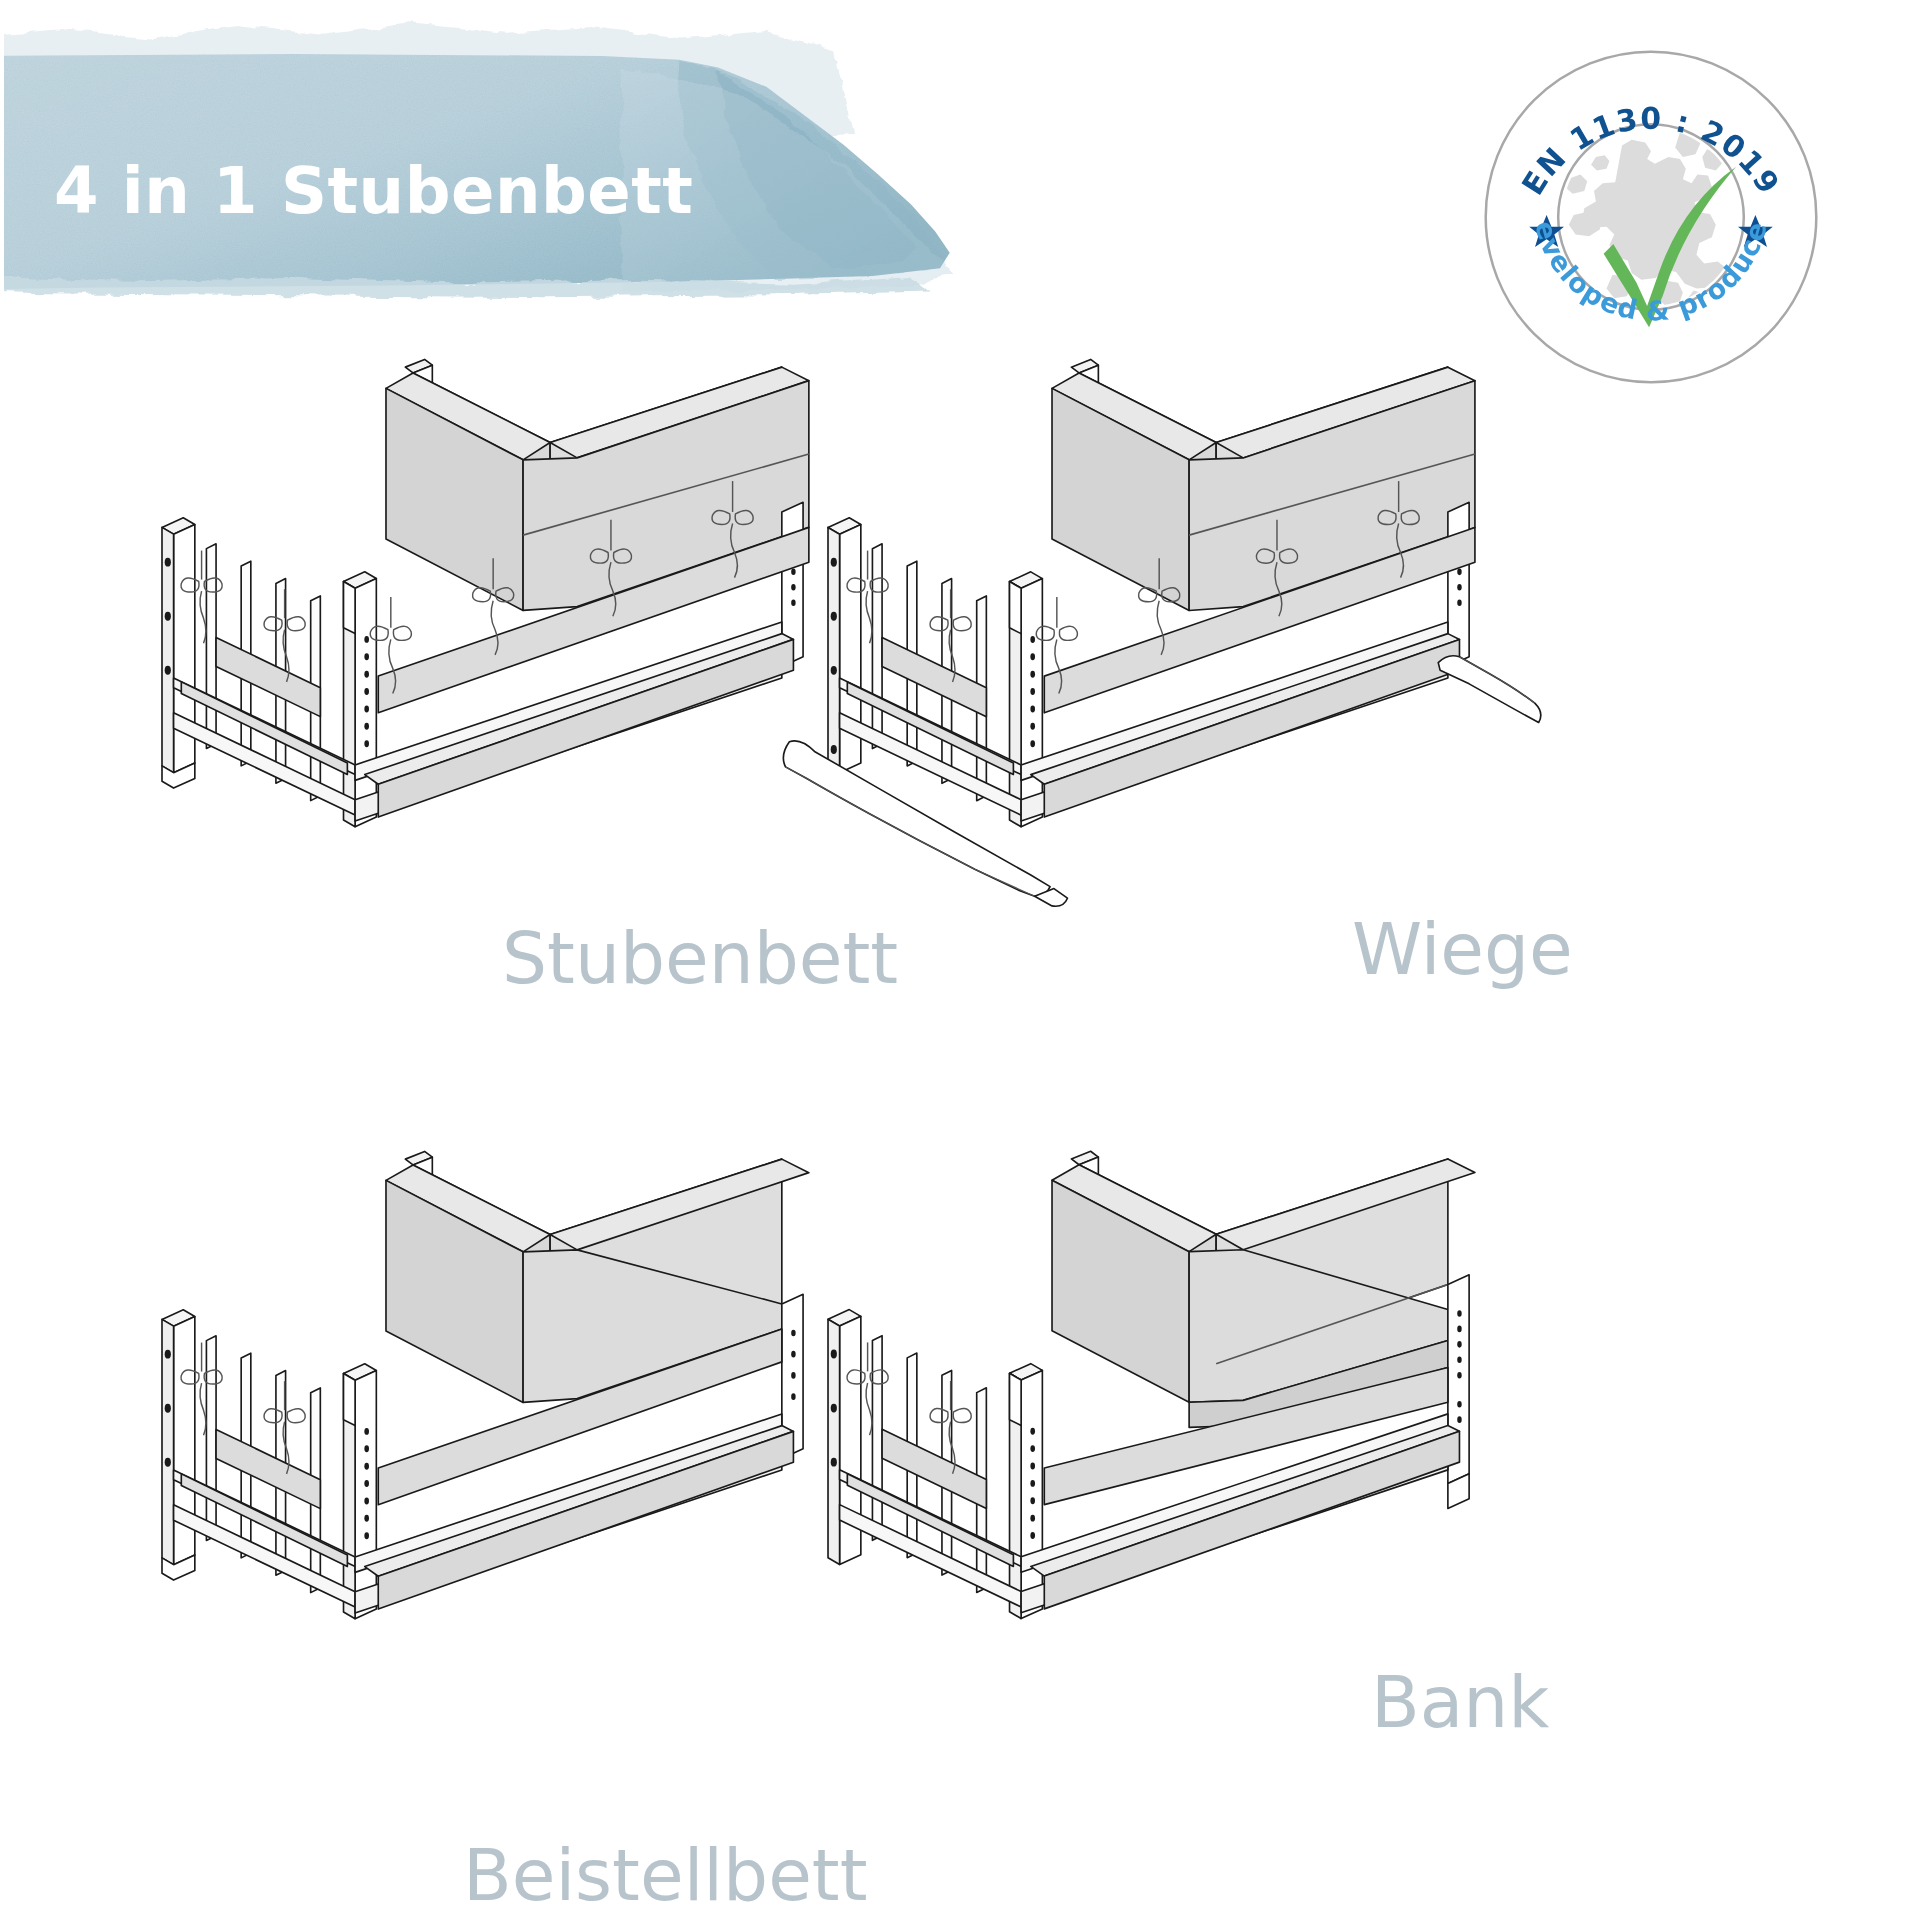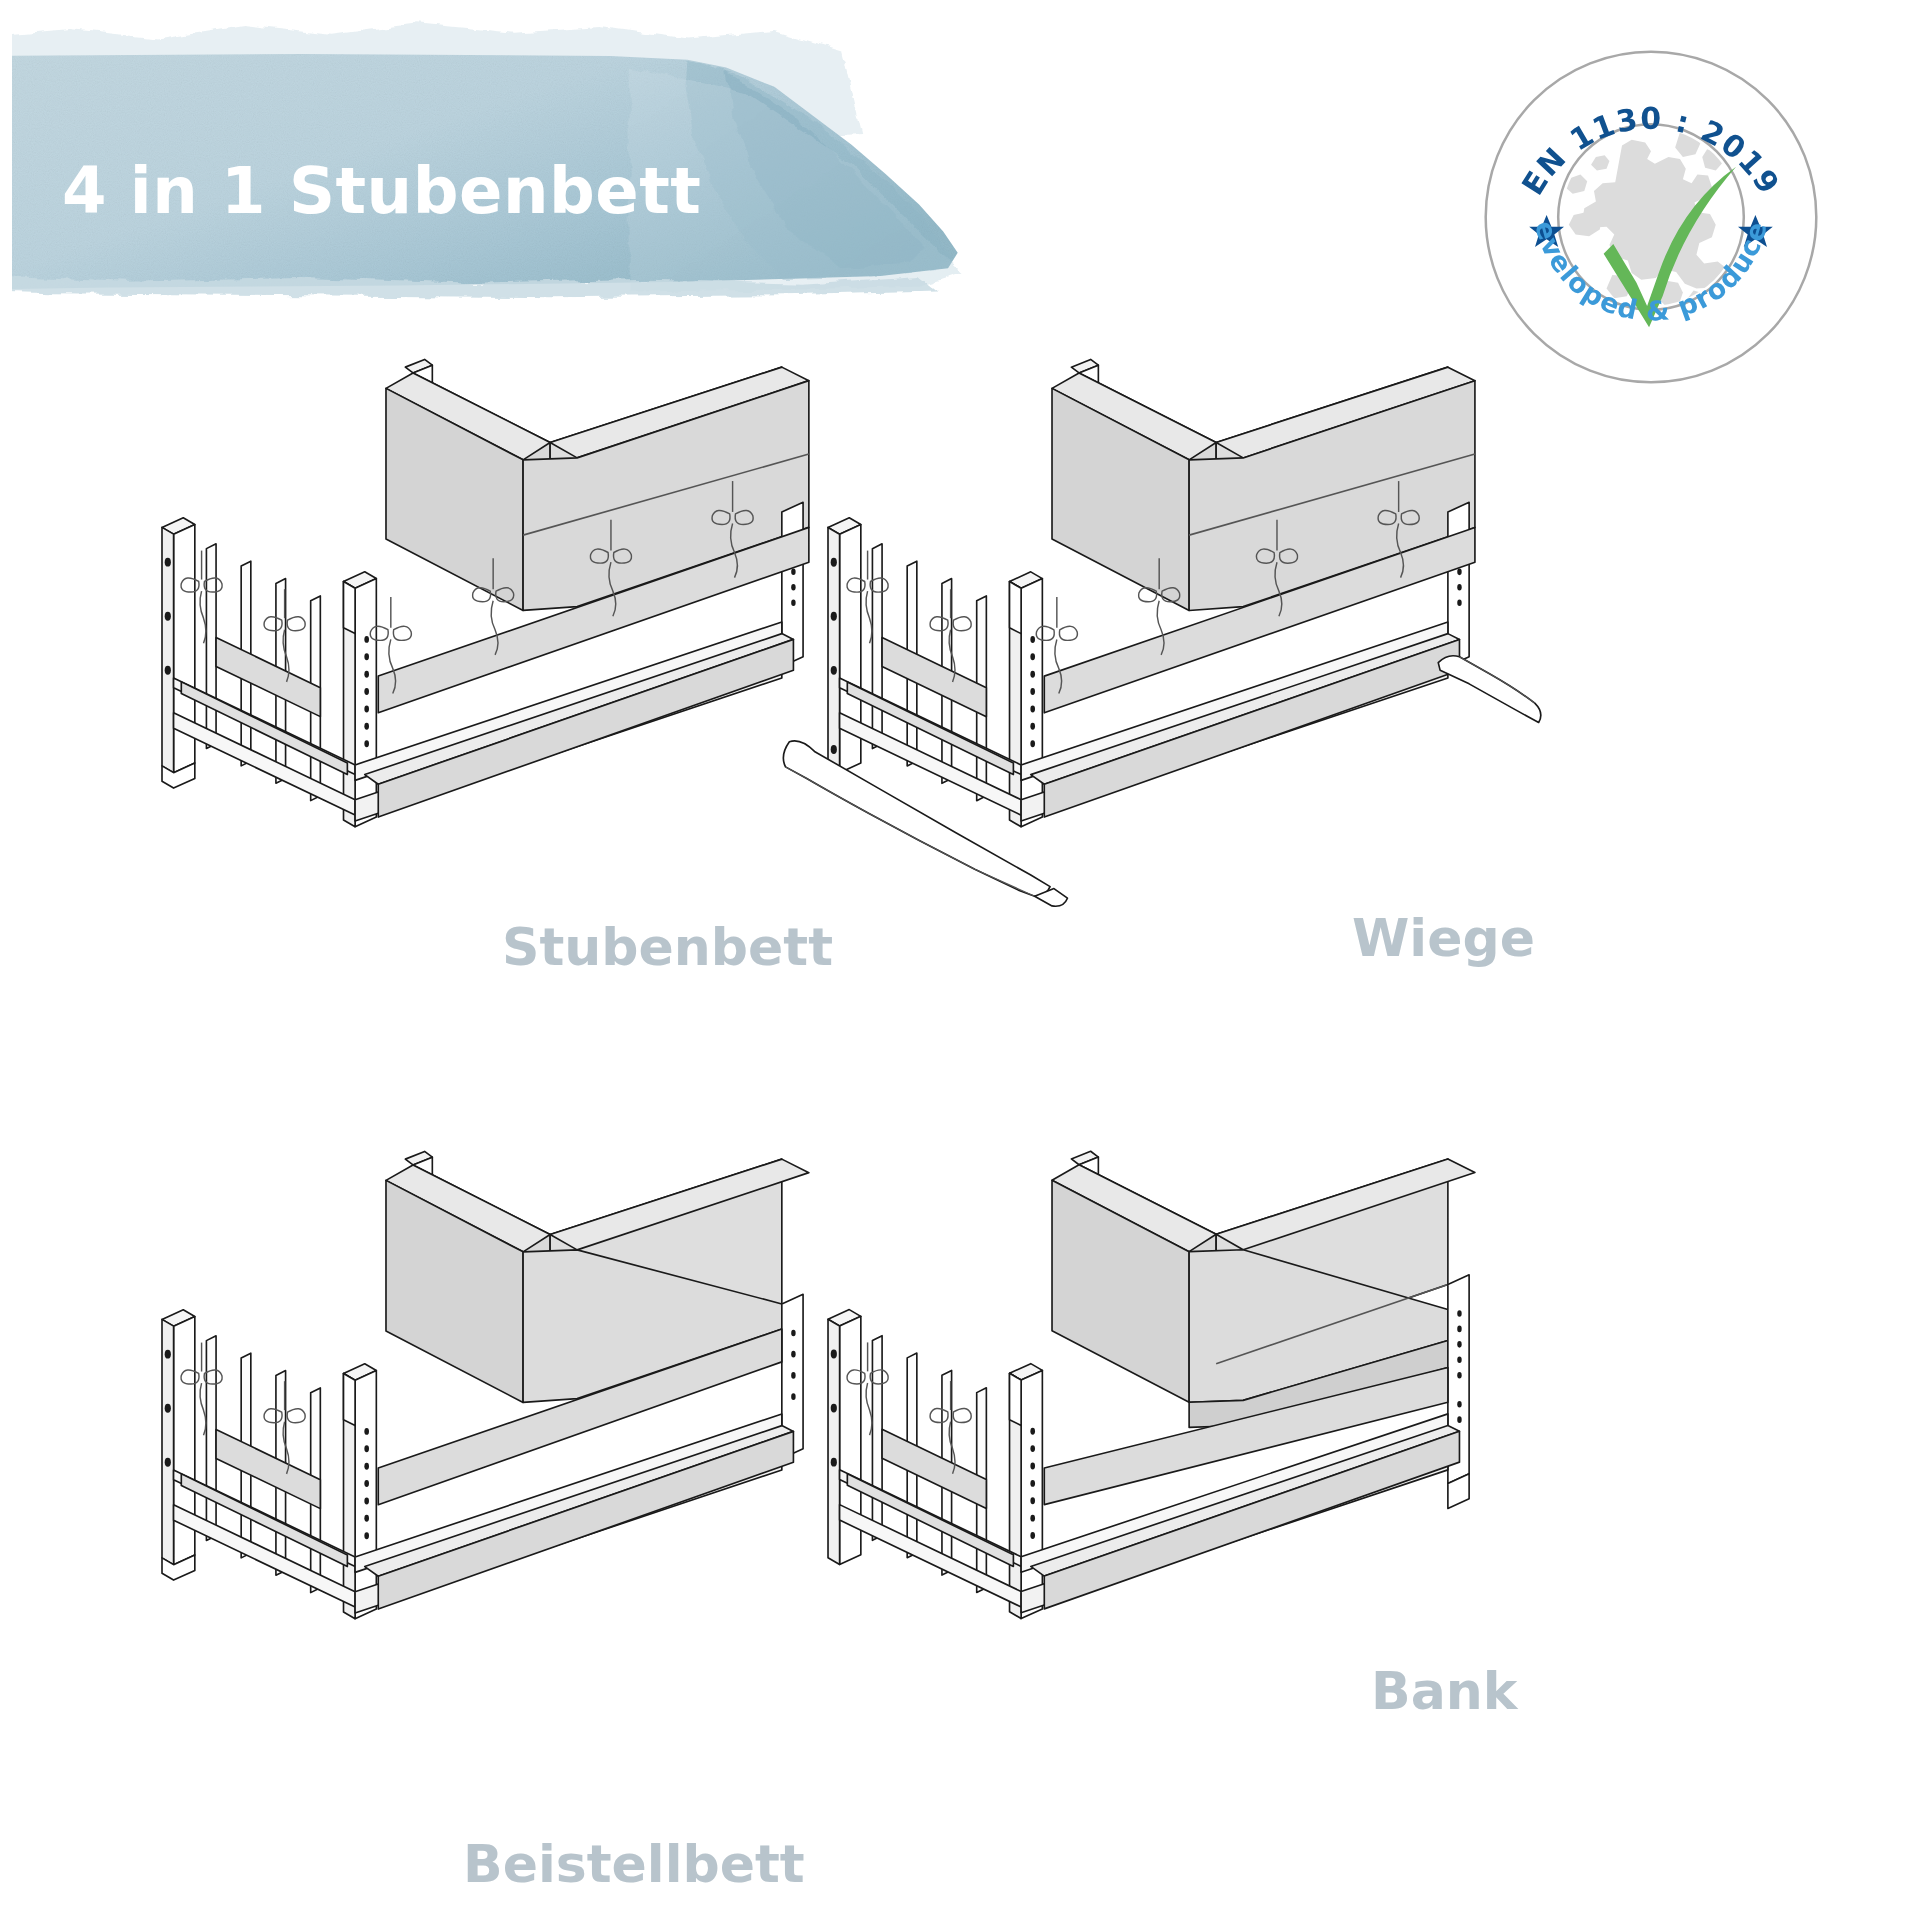--- a/index.html
+++ b/index.html
@@ -11,21 +11,21 @@
     width: 1931px;
     height: 1931px;
     position: relative;
     overflow: hidden;
     font-family: "Liberation Sans", sans-serif;
   }
 
   
   #watercolor-banner {
     position: absolute;
-    left: 12px;
+    left: 4px;
     top: 0;
     width: 1023px;
     height: 357px;
     pointer-events: none;
   }
   #banner-title {
     position: absolute;
     left: 50px;
     top: 154px;
     font-size: 64px;
@@ -50,22 +50,22 @@
     position: absolute;
   }
   .product-figure {
     position: absolute;
     left: 0;
     top: 0;
   }
   .product-label {
     position: absolute;
     font-family: "DejaVu Sans", sans-serif;
-    font-weight: bold;
-    font-size: 52px;
+    font-weight: normal;
+    font-size: 71px;
     color: #b8c4cc;
     white-space: nowrap;
     letter-spacing: 0px;
   }
 
   #cell-stubenbett { left: 106px;  top: 338px;  width: 811px; height: 541px; }
   #cell-wiege      { left: 772px;  top: 338px;  width: 869px; height: 599px; }
   #cell-beistell   { left: 106px;  top: 1130px; width: 811px; height: 541px; }
   #cell-bank       { left: 772px;  top: 1130px; width: 869px; height: 560px; }
 

